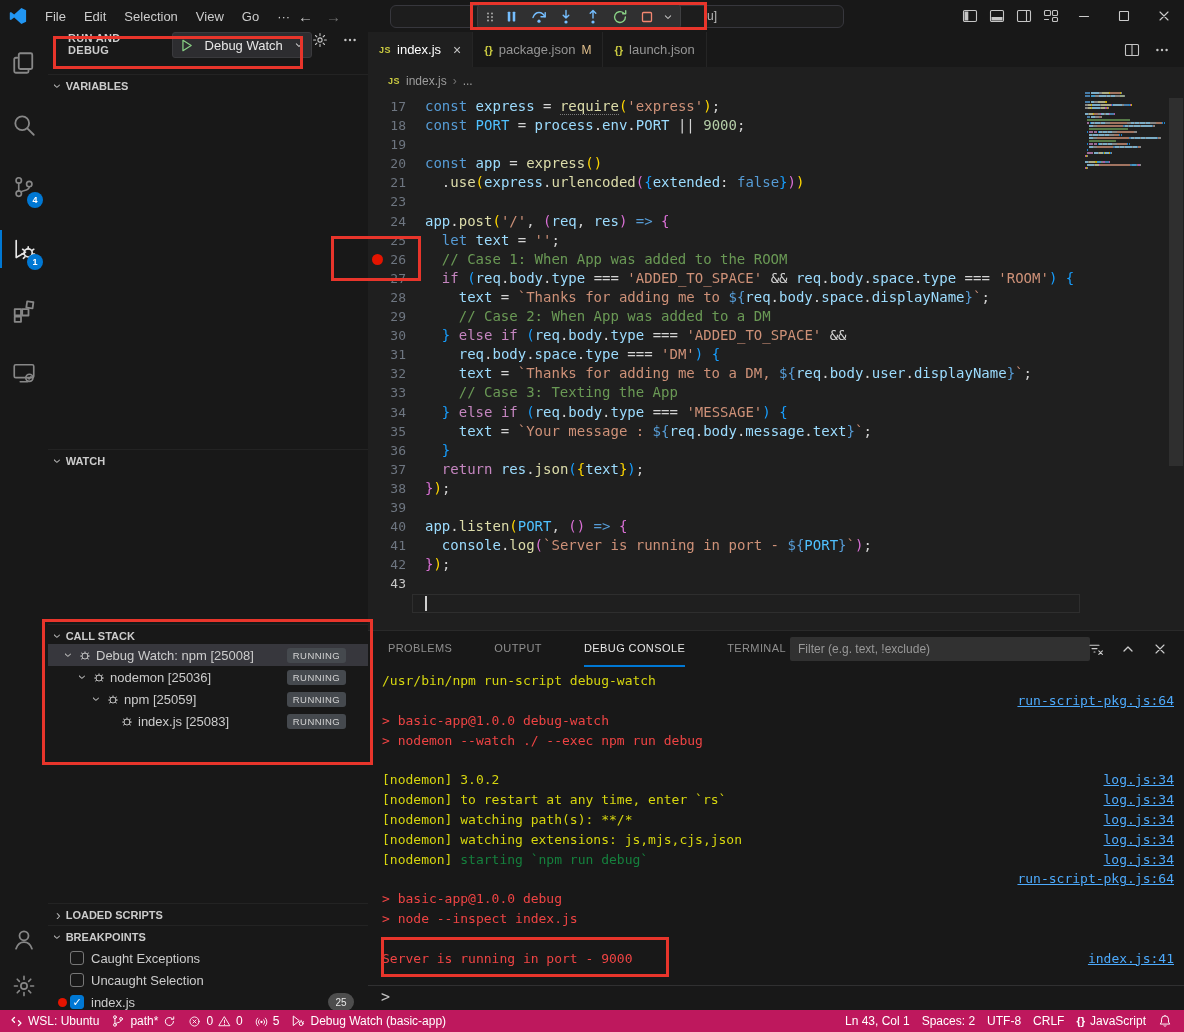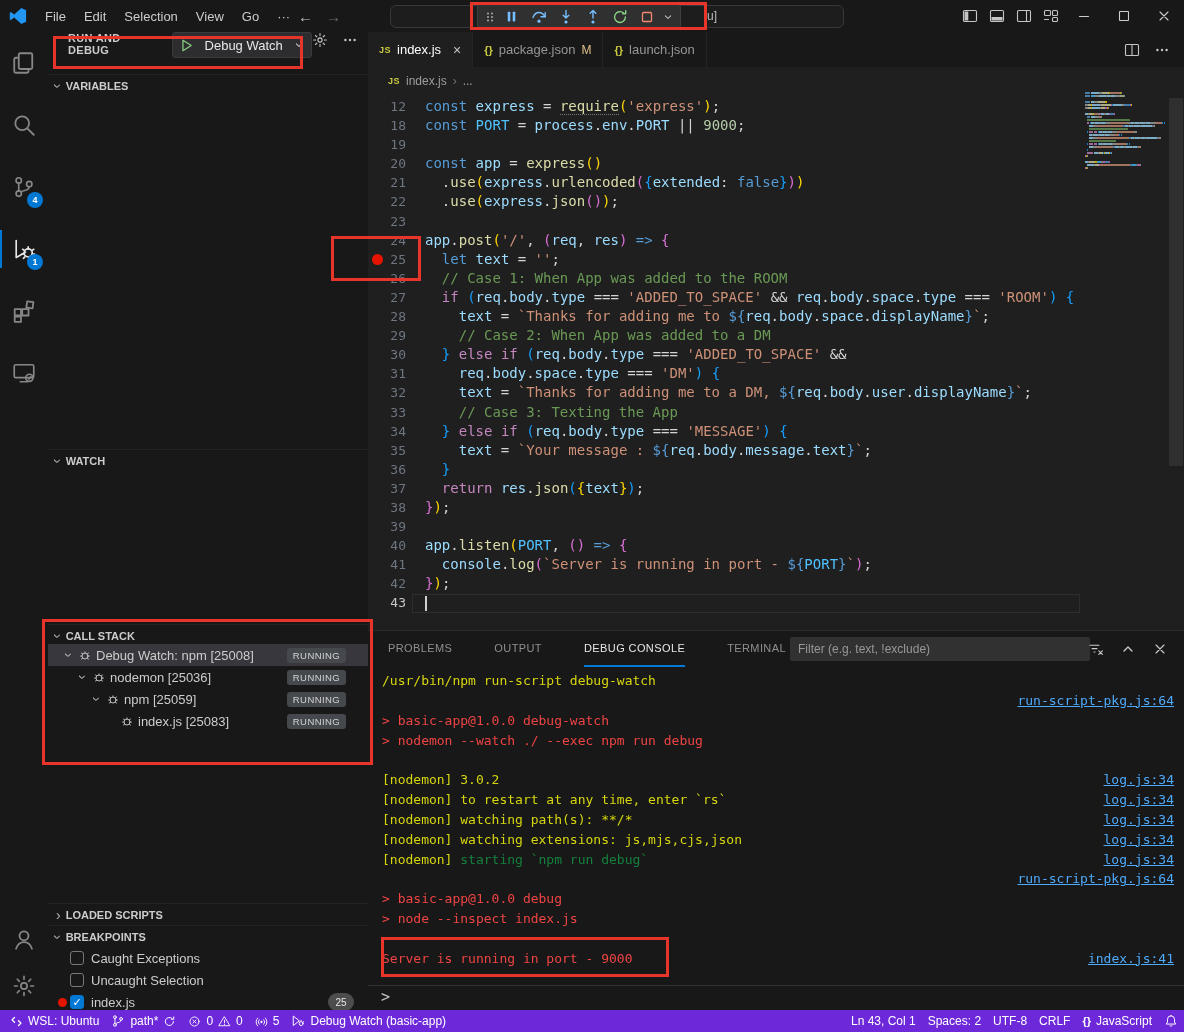--- a/index.html
+++ b/index.html
@@ -102,23 +102,23 @@
   #picons{position:absolute;right:16px;top:6px;height:24px;display:flex;align-items:center;gap:16px;color:#cccccc}
   #console{position:absolute;left:0;top:40px;right:0}
   .con-row{height:19.85px;line-height:19.85px;display:flex;padding:0 10px 0 14px;
            font-family:"DejaVu Sans Mono",monospace;font-size:13px;white-space:pre}
   .con-link{margin-left:auto;color:#4daafc;text-decoration:underline}
   .cl-yellow{color:#d6d60f}.cl-blue{color:#ef4444}.cl-green{color:#15803d}
   #repl-sep{position:absolute;left:0;right:0;top:354px;border-top:1px solid #303031}
   #repl-prompt{position:absolute;left:13px;top:357px;color:#c0c0c0;font-size:15px;font-family:"DejaVu Sans Mono",monospace}
 
   
-  #statusbar{left:0;top:1010px;width:1184px;height:22px;background:#6d28d9;color:#fff;display:flex;align-items:center;font-size:12px}
+  #statusbar{left:0;top:1010px;width:1184px;height:22px;background:#be185d;color:#fff;display:flex;align-items:center;font-size:12px}
   .sb-item{display:flex;align-items:center;gap:5px;padding:0 6px;height:22px;white-space:nowrap}
-  #sb-right{margin-left:auto;display:flex;}
+  #sb-right{margin-left:auto;display:flex;padding-right:6px}
   .sb-braces{font-size:11px;font-weight:bold}
 
   
   .anno{position:absolute;border:3px solid #e8352b;box-sizing:border-box;pointer-events:none;z-index:60}
 </style>
 </head>
 <body>
 
 <div id="titlebar" class="abs">
   <div id="logo">
@@ -466,26 +466,25 @@
         </span>
       </div>
     </div>
   <div id="breadcrumb">
       <span class="js-badge">JS</span>
       <span>index.js</span>
       <span style="color:#6e6e6e">›</span>
       <span>...</span>
     </div>
   <div id="code">
-      <div class="cl"><span class="ln">12</span><span class="tk-k">const</span><span class="tk-p"> </span><span class="tk-v">express</span><span class="tk-p"> = </span><span class="tk-f tk-hint">require</span><span class="tk-y">(</span><span class="tk-s">'express'</span><span class="tk-y">)</span><span class="tk-p">;</span></div>
+      <div class="cl"><span class="ln">17</span><span class="tk-k">const</span><span class="tk-p"> </span><span class="tk-v">express</span><span class="tk-p"> = </span><span class="tk-f tk-hint">require</span><span class="tk-y">(</span><span class="tk-s">'express'</span><span class="tk-y">)</span><span class="tk-p">;</span></div>
       <div class="cl"><span class="ln">18</span><span class="tk-k">const</span><span class="tk-p"> </span><span class="tk-C">PORT</span><span class="tk-p"> = </span><span class="tk-v">process</span><span class="tk-p">.</span><span class="tk-v">env</span><span class="tk-p">.</span><span class="tk-v">PORT</span><span class="tk-p"> || </span><span class="tk-n">9000</span><span class="tk-p">;</span></div>
       <div class="cl"><span class="ln">19</span></div>
       <div class="cl"><span class="ln">20</span><span class="tk-k">const</span><span class="tk-p"> </span><span class="tk-v">app</span><span class="tk-p"> = </span><span class="tk-f">express</span><span class="tk-y">()</span></div>
       <div class="cl"><span class="ln">21</span><span class="tk-p">  .</span><span class="tk-f">use</span><span class="tk-y">(</span><span class="tk-v">express</span><span class="tk-p">.</span><span class="tk-f">urlencoded</span><span class="tk-u">(</span><span class="tk-b">{</span><span class="tk-v">extended</span><span class="tk-p">: </span><span class="tk-k">false</span><span class="tk-b">}</span><span class="tk-u">)</span><span class="tk-y">)</span></div>
-      <div class="cl"><span class="ln">22</span><span class="tk-p">  .</span><span class="tk-f">use</span><span class="tk-y">(</span><span class="tk-v">express</span><span class="tk-p">.</span><span class="tk-f">json</span><span class="tk-u">()</span><span class="tk-y">)</span><span class="tk-p">;</span></div>
       <div class="cl"><span class="ln">23</span></div>
       <div class="cl"><span class="ln">24</span><span class="tk-v">app</span><span class="tk-p">.</span><span class="tk-f">post</span><span class="tk-y">(</span><span class="tk-s">'/'</span><span class="tk-p">, </span><span class="tk-u">(</span><span class="tk-v">req</span><span class="tk-p">, </span><span class="tk-v">res</span><span class="tk-u">)</span><span class="tk-k"> =&gt; </span><span class="tk-u">{</span></div>
       <div class="cl"><span class="ln">25</span><span class="tk-p">  </span><span class="tk-k">let</span><span class="tk-p"> </span><span class="tk-v">text</span><span class="tk-p"> = </span><span class="tk-s">''</span><span class="tk-p">;</span></div>
       <div class="cl"><span class="ln">26</span><span class="tk-p">  </span><span class="tk-m">// Case 1: When App was added to the ROOM</span></div>
       <div class="cl"><span class="ln">27</span><span class="tk-p">  </span><span class="tk-c">if</span><span class="tk-p"> </span><span class="tk-b">(</span><span class="tk-v">req</span><span class="tk-p">.</span><span class="tk-v">body</span><span class="tk-p">.</span><span class="tk-v">type</span><span class="tk-p"> === </span><span class="tk-s">'ADDED_TO_SPACE'</span><span class="tk-p"> &amp;&amp; </span><span class="tk-v">req</span><span class="tk-p">.</span><span class="tk-v">body</span><span class="tk-p">.</span><span class="tk-v">space</span><span class="tk-p">.</span><span class="tk-v">type</span><span class="tk-p"> === </span><span class="tk-s">'ROOM'</span><span class="tk-b">)</span><span class="tk-p"> </span><span class="tk-b">{</span></div>
       <div class="cl"><span class="ln">28</span><span class="tk-p">    </span><span class="tk-v">text</span><span class="tk-p"> = </span><span class="tk-s">`Thanks for adding me to </span><span class="tk-i">${</span><span class="tk-v">req</span><span class="tk-p">.</span><span class="tk-v">body</span><span class="tk-p">.</span><span class="tk-v">space</span><span class="tk-p">.</span><span class="tk-v">displayName</span><span class="tk-i">}</span><span class="tk-s">`</span><span class="tk-p">;</span></div>
       <div class="cl"><span class="ln">29</span><span class="tk-p">    </span><span class="tk-m">// Case 2: When App was added to a DM</span></div>
       <div class="cl"><span class="ln">30</span><span class="tk-p">  </span><span class="tk-b">}</span><span class="tk-p"> </span><span class="tk-c">else</span><span class="tk-p"> </span><span class="tk-c">if</span><span class="tk-p"> </span><span class="tk-b">(</span><span class="tk-v">req</span><span class="tk-p">.</span><span class="tk-v">body</span><span class="tk-p">.</span><span class="tk-v">type</span><span class="tk-p"> === </span><span class="tk-s">'ADDED_TO_SPACE'</span><span class="tk-p"> &amp;&amp;</span></div>
       <div class="cl"><span class="ln">31</span><span class="tk-p">    </span><span class="tk-v">req</span><span class="tk-p">.</span><span class="tk-v">body</span><span class="tk-p">.</span><span class="tk-v">space</span><span class="tk-p">.</span><span class="tk-v">type</span><span class="tk-p"> === </span><span class="tk-s">'DM'</span><span class="tk-b">)</span><span class="tk-p"> </span><span class="tk-b">{</span></div>
       <div class="cl"><span class="ln">32</span><span class="tk-p">    </span><span class="tk-v">text</span><span class="tk-p"> = </span><span class="tk-s">`Thanks for adding me to a DM, </span><span class="tk-i">${</span><span class="tk-v">req</span><span class="tk-p">.</span><span class="tk-v">body</span><span class="tk-p">.</span><span class="tk-v">user</span><span class="tk-p">.</span><span class="tk-v">displayName</span><span class="tk-i">}</span><span class="tk-s">`</span><span class="tk-p">;</span></div>

